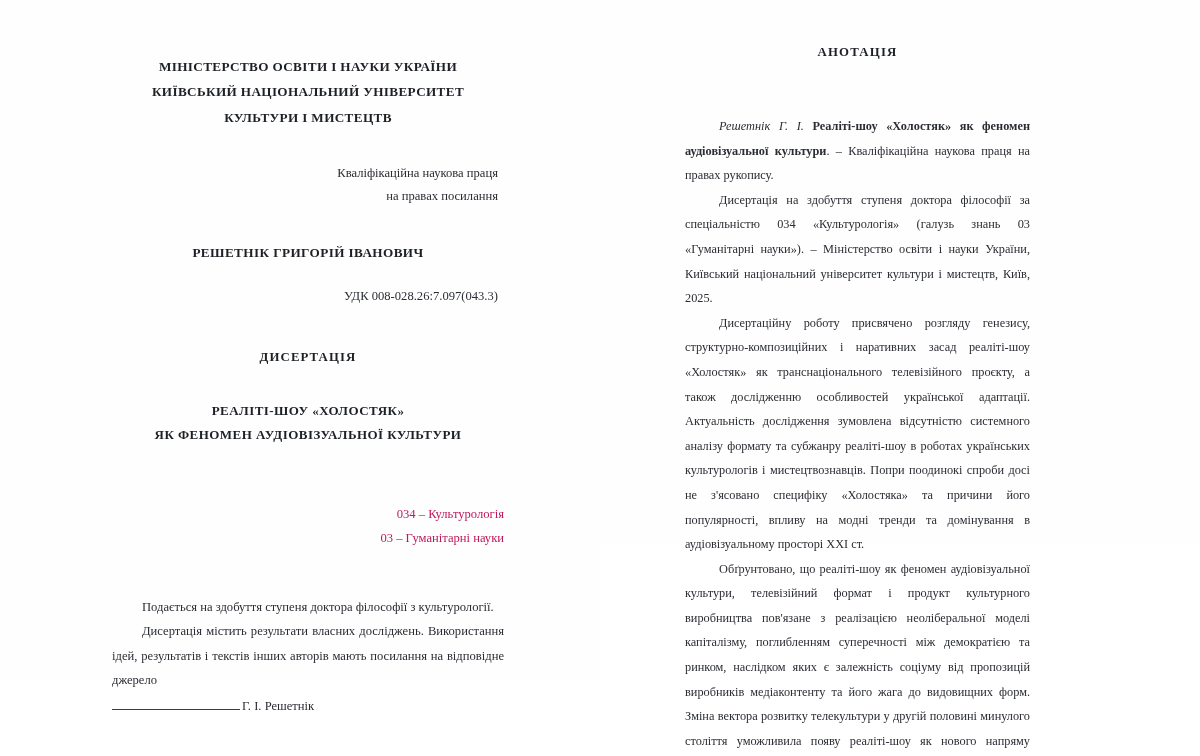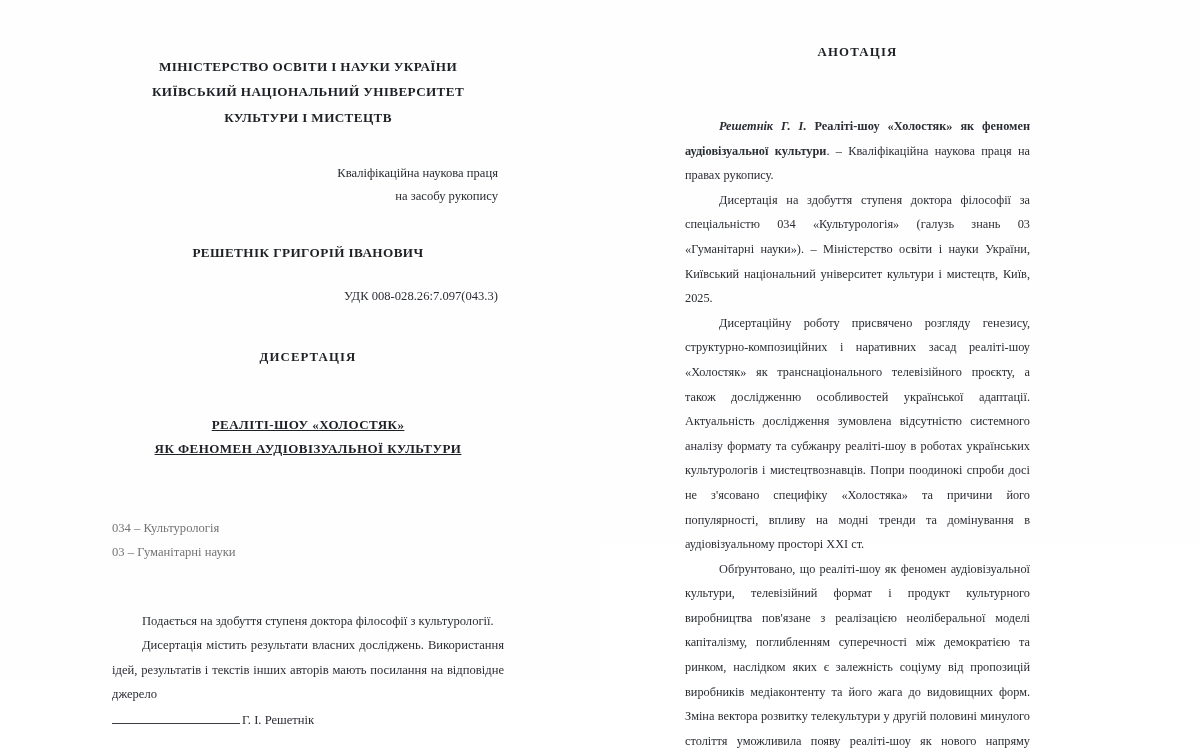--- a/index.html
+++ b/index.html
@@ -80,32 +80,31 @@
     margin-top: 46px;
     color: #1d2024;
   }
 
   .work-title {
     text-align: center;
     font-weight: bold;
     font-size: 13px;
     letter-spacing: 0.45px;
     line-height: 1.85;
-    margin-top: 48px;
-    color: #1d2024;
-    text-decoration: underline;
+    margin-top: 34px;
+    color: #1d2024;
   }
   .work-title .wt { display: block; white-space: nowrap; }
 
   .specialty-block {
-    text-align: left;
+    text-align: right;
     font-size: 12.6px;
     line-height: 1.9;
     margin-top: 56px;
-    color: #737373;
+    color: #be185d;
   }
   .specialty-block .sp { display: block; }
 
   .declaration-block {
     font-size: 12.6px;
     line-height: 1.95;
     margin-top: 44px;
     text-align: justify;
     color: #2a2d33;
   }
@@ -161,42 +160,42 @@
     color: #2a2d33;
     hyphens: none;
   }
   .anno-p {
     margin: 0;
     text-indent: 34px;
     text-align: justify;
   }
   .anno-p + .anno-p { margin-top: 0; }
   .anno-head-ref {
-    font-weight: bold;
+    font-weight: normal;
     font-style: italic;
   }
   .anno-head-bold { font-weight: bold; }
   .anno-p-last { text-align: justify; }
 </style>
 </head>
 <body>
 
 <div class="scan-spread">
 
   <section class="page-left">
 
     <div class="title-block">
       <span class="org-line">МІНІСТЕРСТВО ОСВІТИ І НАУКИ УКРАЇНИ</span>
       <span class="org-line">КИЇВСЬКИЙ НАЦІОНАЛЬНИЙ УНІВЕРСИТЕТ</span>
       <span class="org-line">КУЛЬТУРИ І МИСТЕЦТВ</span>
     </div>
 
     <div class="right-align-block">
       <span class="rl">Кваліфікаційна наукова праця</span>
-      <span class="rl">на засобу рукопису</span>
+      <span class="rl">на правах посилання</span>
     </div>
 
     <div class="author-name">РЕШЕТНІК ГРИГОРІЙ ІВАНОВИЧ</div>
 
     <div class="udk-line">УДК 008-028.26:7.097(043.3)</div>
 
     <div class="doc-kind">ДИСЕРТАЦІЯ</div>
 
     <div class="work-title">
       <span class="wt">РЕАЛІТІ-ШОУ «ХОЛОСТЯК»</span>

